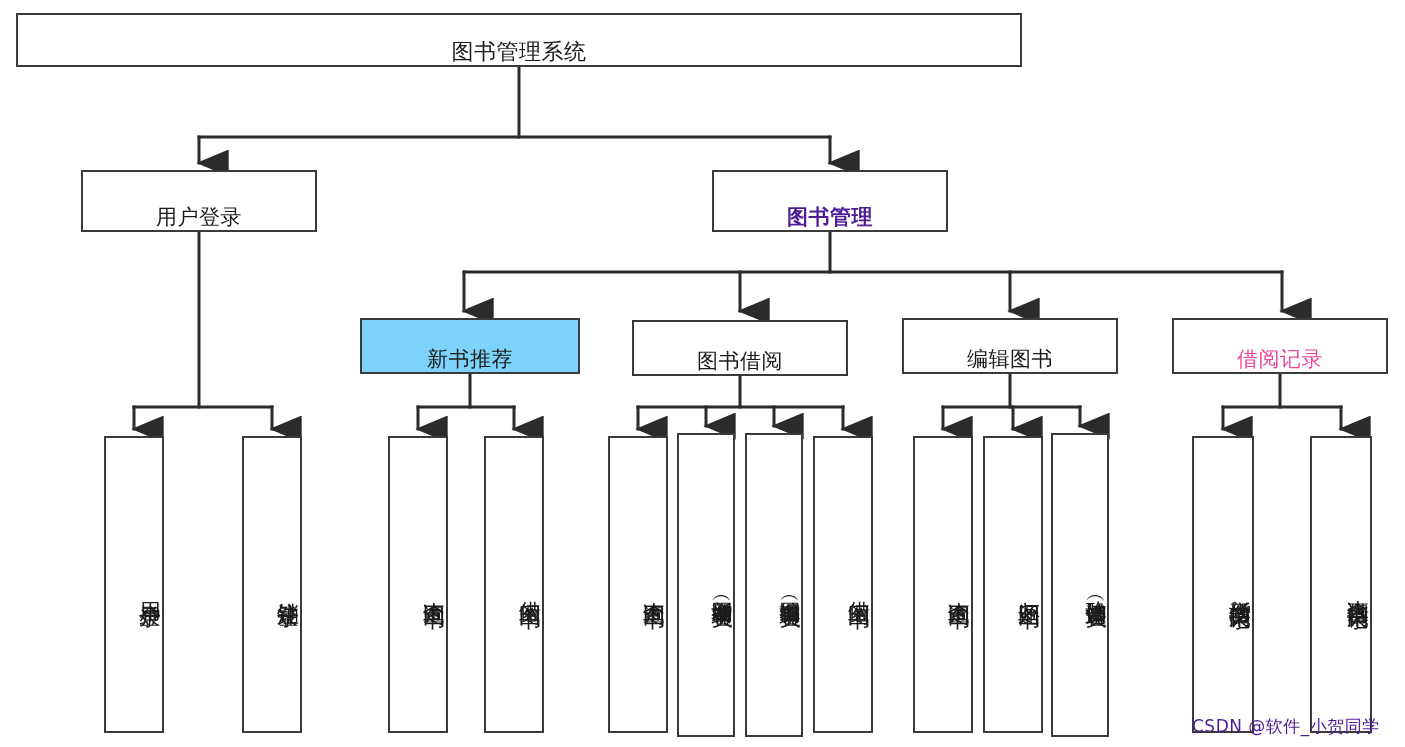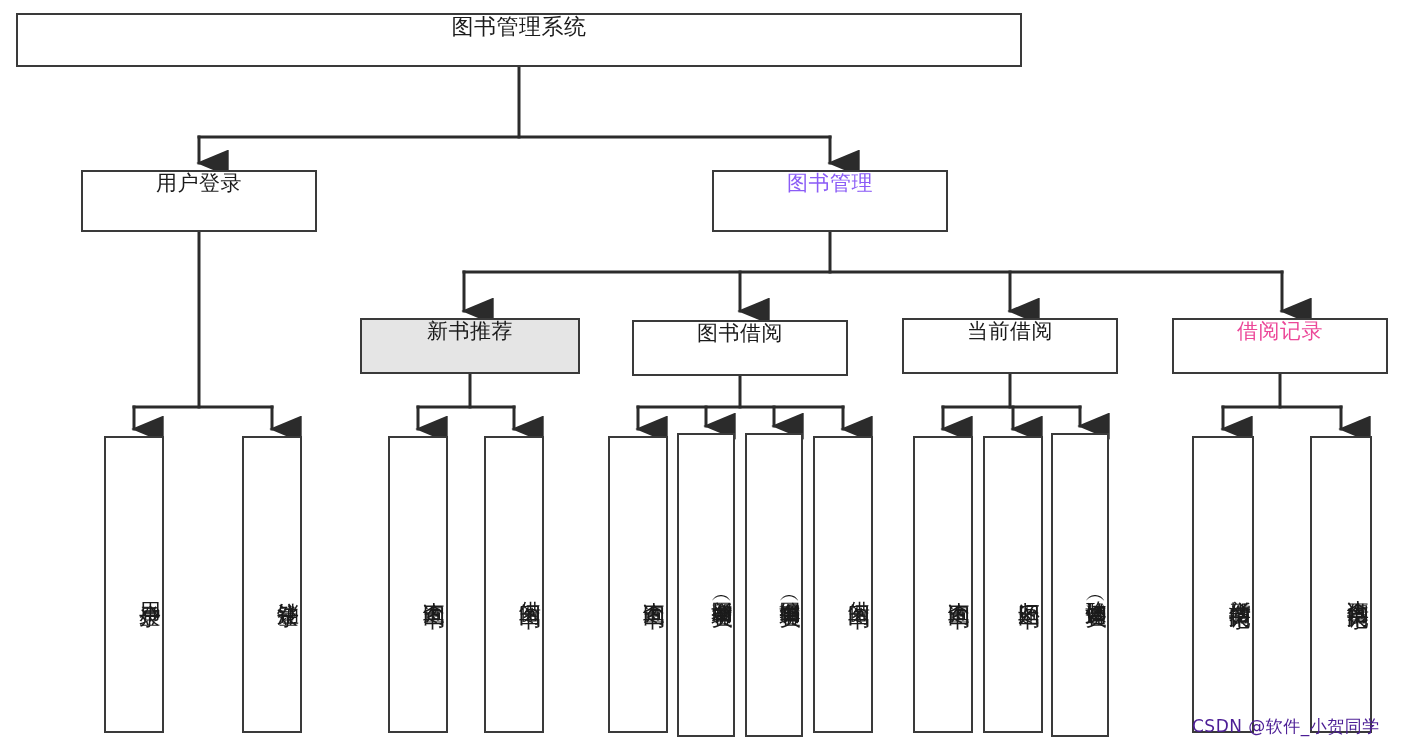--- a/index.html
+++ b/index.html
@@ -25,21 +25,21 @@
     width: 1405px;
     height: 747px;
     pointer-events: none;
   }
   .node {
     position: absolute;
     box-sizing: border-box;
     background: #ffffff;
     border: 2px solid #3a3a3a;
     display: flex;
-    align-items: flex-start;
+    align-items: flex-end;
     justify-content: center;
     color: #1b1b1b;
   }
   .node .label {
     text-align: center;
     line-height: 1.12;
     letter-spacing: 0.5px;
   }
   
   .node.root .label {
@@ -134,32 +134,32 @@
     </g>
   </svg>
 
   <div class="node root" style="left: 16px; top: 13px; width: 1006px; height: 54px; border-color: rgb(58, 58, 58); background: rgb(255, 255, 255); color: rgb(27, 27, 27);">
     <span class="label">图书管理系统</span>
   </div>
 
   <div class="node branch" style="left: 81px; top: 170px; width: 236px; height: 62px; border-color: rgb(58, 58, 58); background: rgb(255, 255, 255); color: rgb(27, 27, 27);">
     <span class="label">用户登录</span>
   </div>
-  <div class="node branch" style="left: 712px; top: 170px; width: 236px; height: 62px; border-color: rgb(58, 58, 58); background: rgb(255, 255, 255); color: #8b5cf6;">
+  <div class="node branch" style="left: 712px; top: 170px; width: 236px; height: 62px; border-color: rgb(58, 58, 58); background: rgb(255, 255, 255); color: #4c1d95; font-weight: bold;">
     <span class="label">图书管理</span>
   </div>
 
-  <div class="node branch" style="left: 360px; top: 318px; width: 220px; height: 56px; border-color: rgb(58, 58, 58); background: #e5e5e5; color: rgb(27, 27, 27);">
+  <div class="node branch" style="left: 360px; top: 318px; width: 220px; height: 56px; border-color: rgb(58, 58, 58); background: #7dd3fc; color: rgb(27, 27, 27);">
     <span class="label">新书推荐</span>
   </div>
   <div class="node branch" style="left: 632px; top: 320px; width: 216px; height: 56px; border-color: rgb(58, 58, 58); background: rgb(255, 255, 255); color: rgb(27, 27, 27);">
     <span class="label">图书借阅</span>
   </div>
   <div class="node branch" style="left: 902px; top: 318px; width: 216px; height: 56px; border-color: rgb(58, 58, 58); background: rgb(255, 255, 255); color: rgb(27, 27, 27);">
-    <span class="label">当前借阅</span>
+    <span class="label">编辑图书</span>
   </div>
   <div class="node branch" style="left: 1172px; top: 318px; width: 216px; height: 56px; border-color: rgb(58, 58, 58); background: rgb(255, 255, 255); color: #ec4899;">
     <span class="label">借阅记录</span>
   </div>
 
   <div class="node leaf" style="left: 104px; top: 436px; width: 60px; height: 297px; border-color: rgb(58, 58, 58); background: rgb(255, 255, 255); color: rgb(27, 27, 27);">
     <span class="label">用户登录</span>
   </div>
   <div class="node leaf" style="left: 242px; top: 436px; width: 60px; height: 297px; border-color: rgb(58, 58, 58); background: rgb(255, 255, 255); color: rgb(27, 27, 27);">
     <span class="label">注销登录</span>

